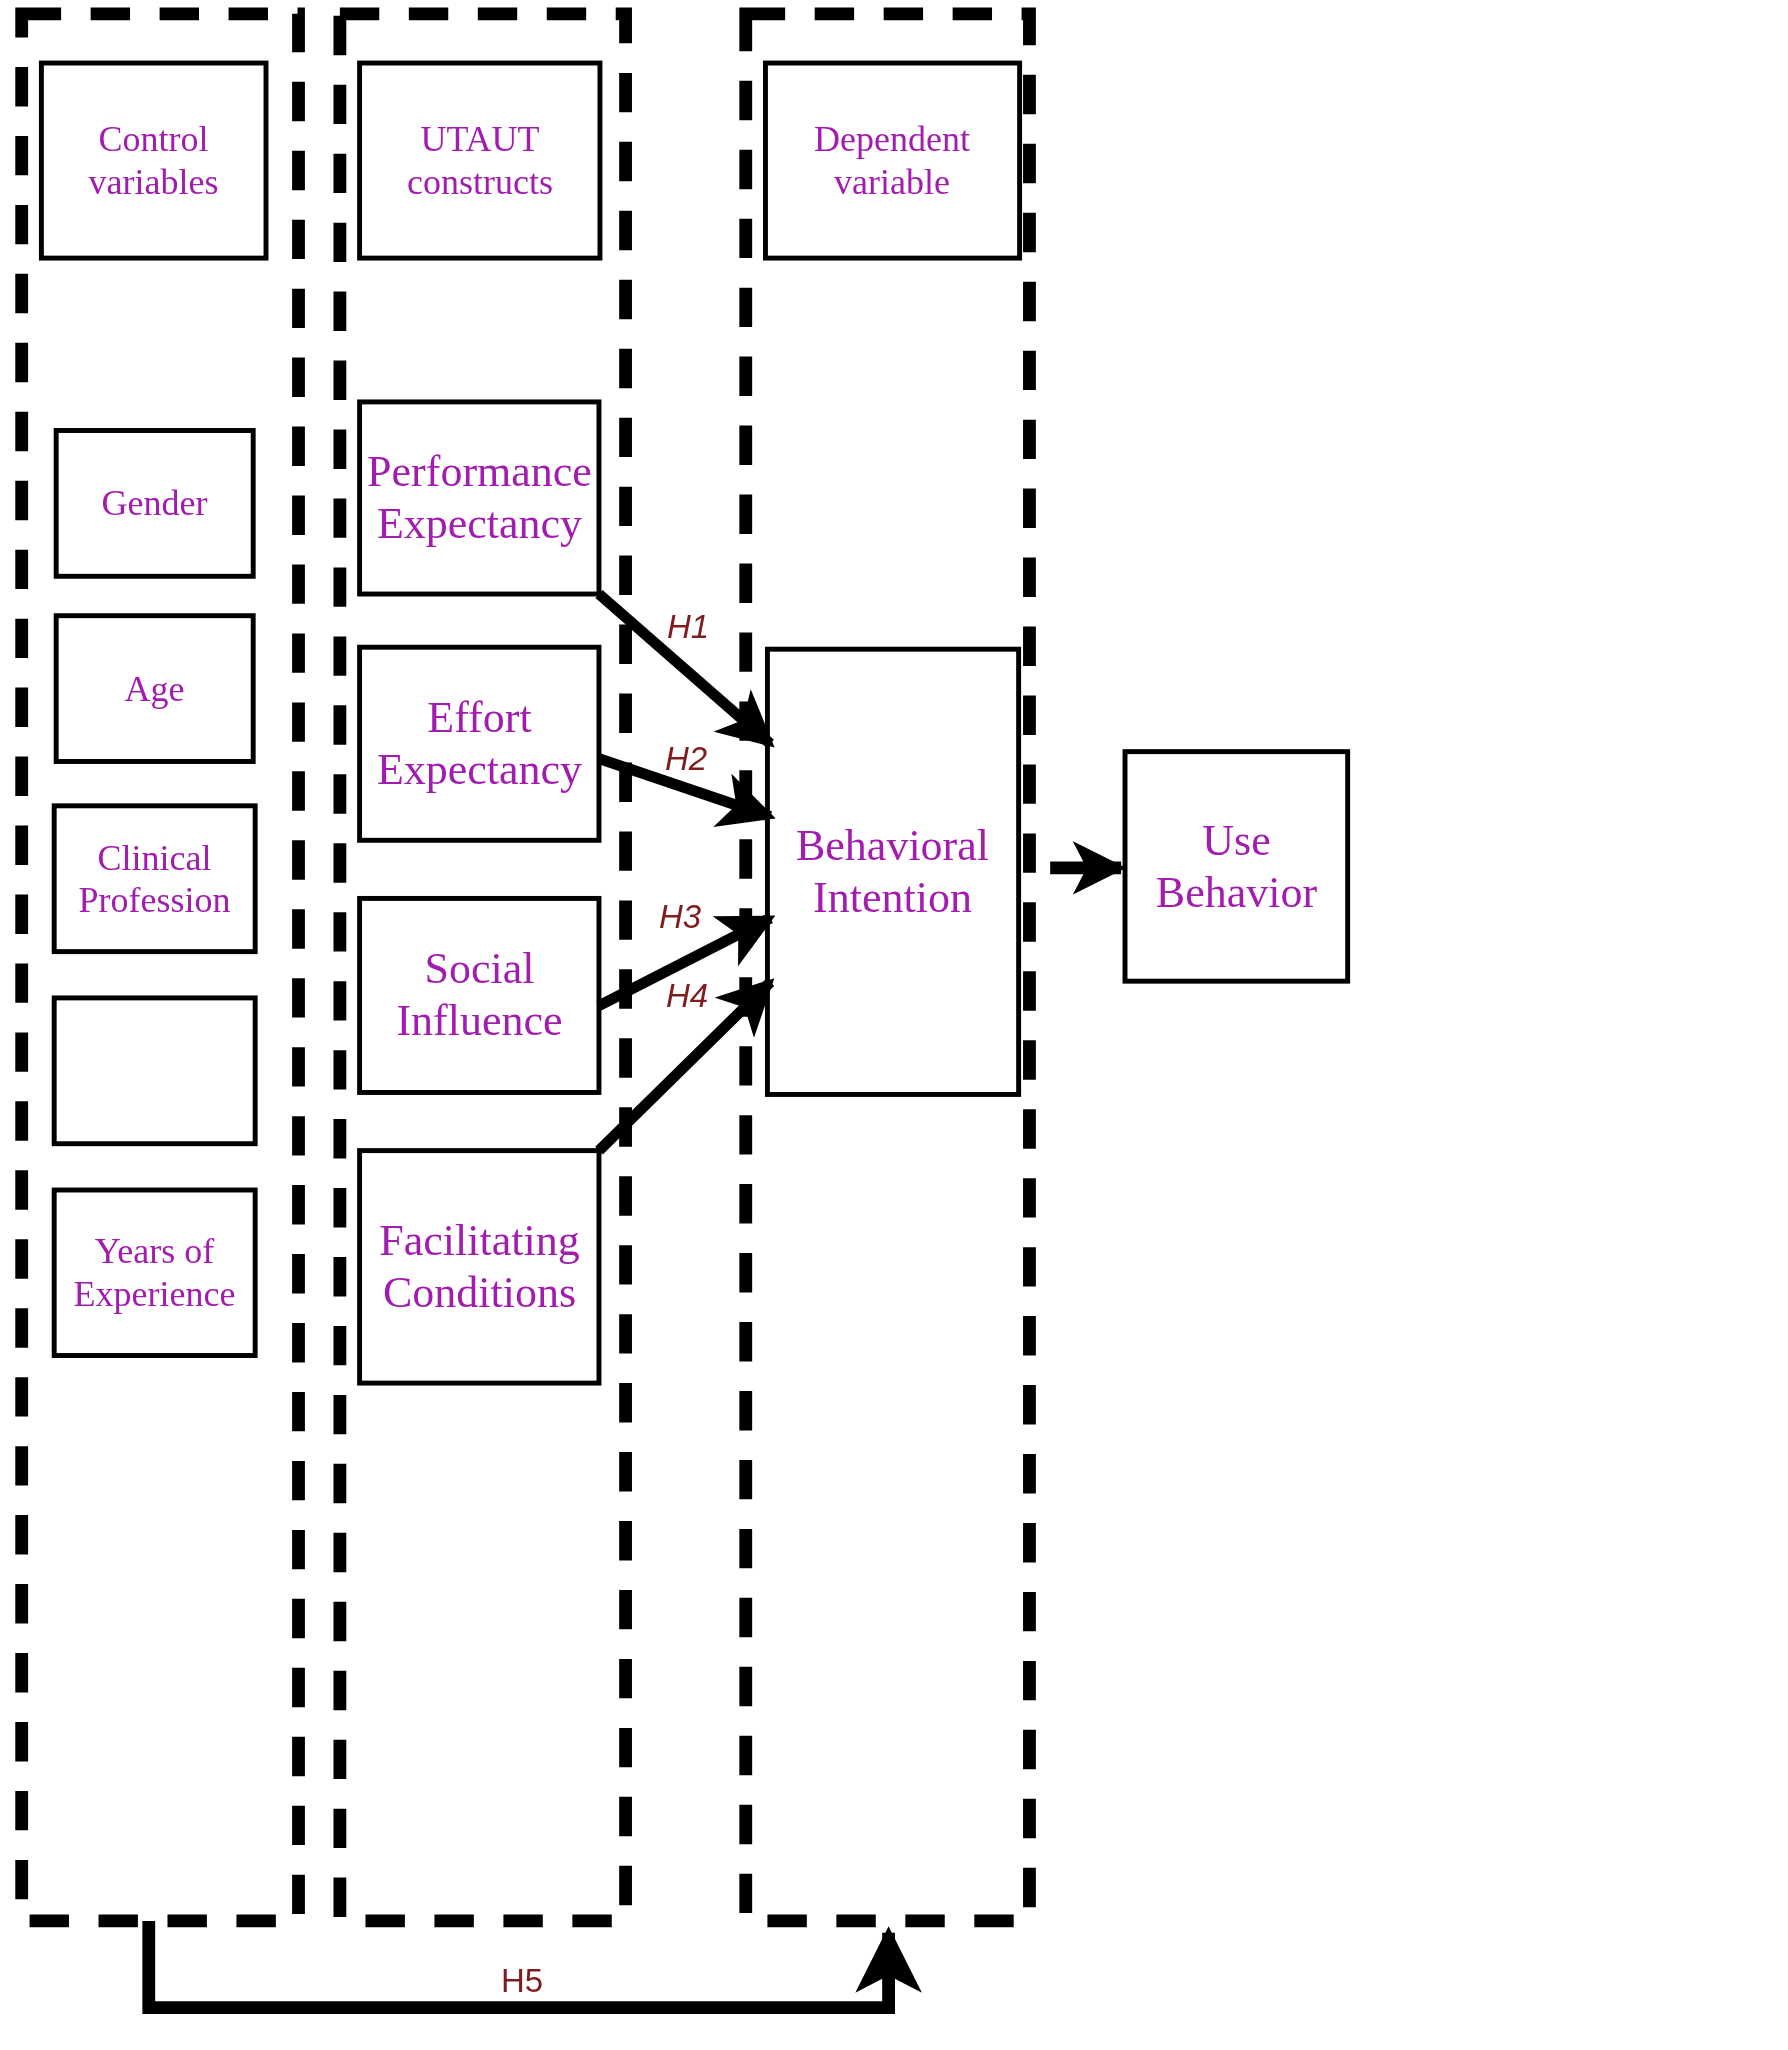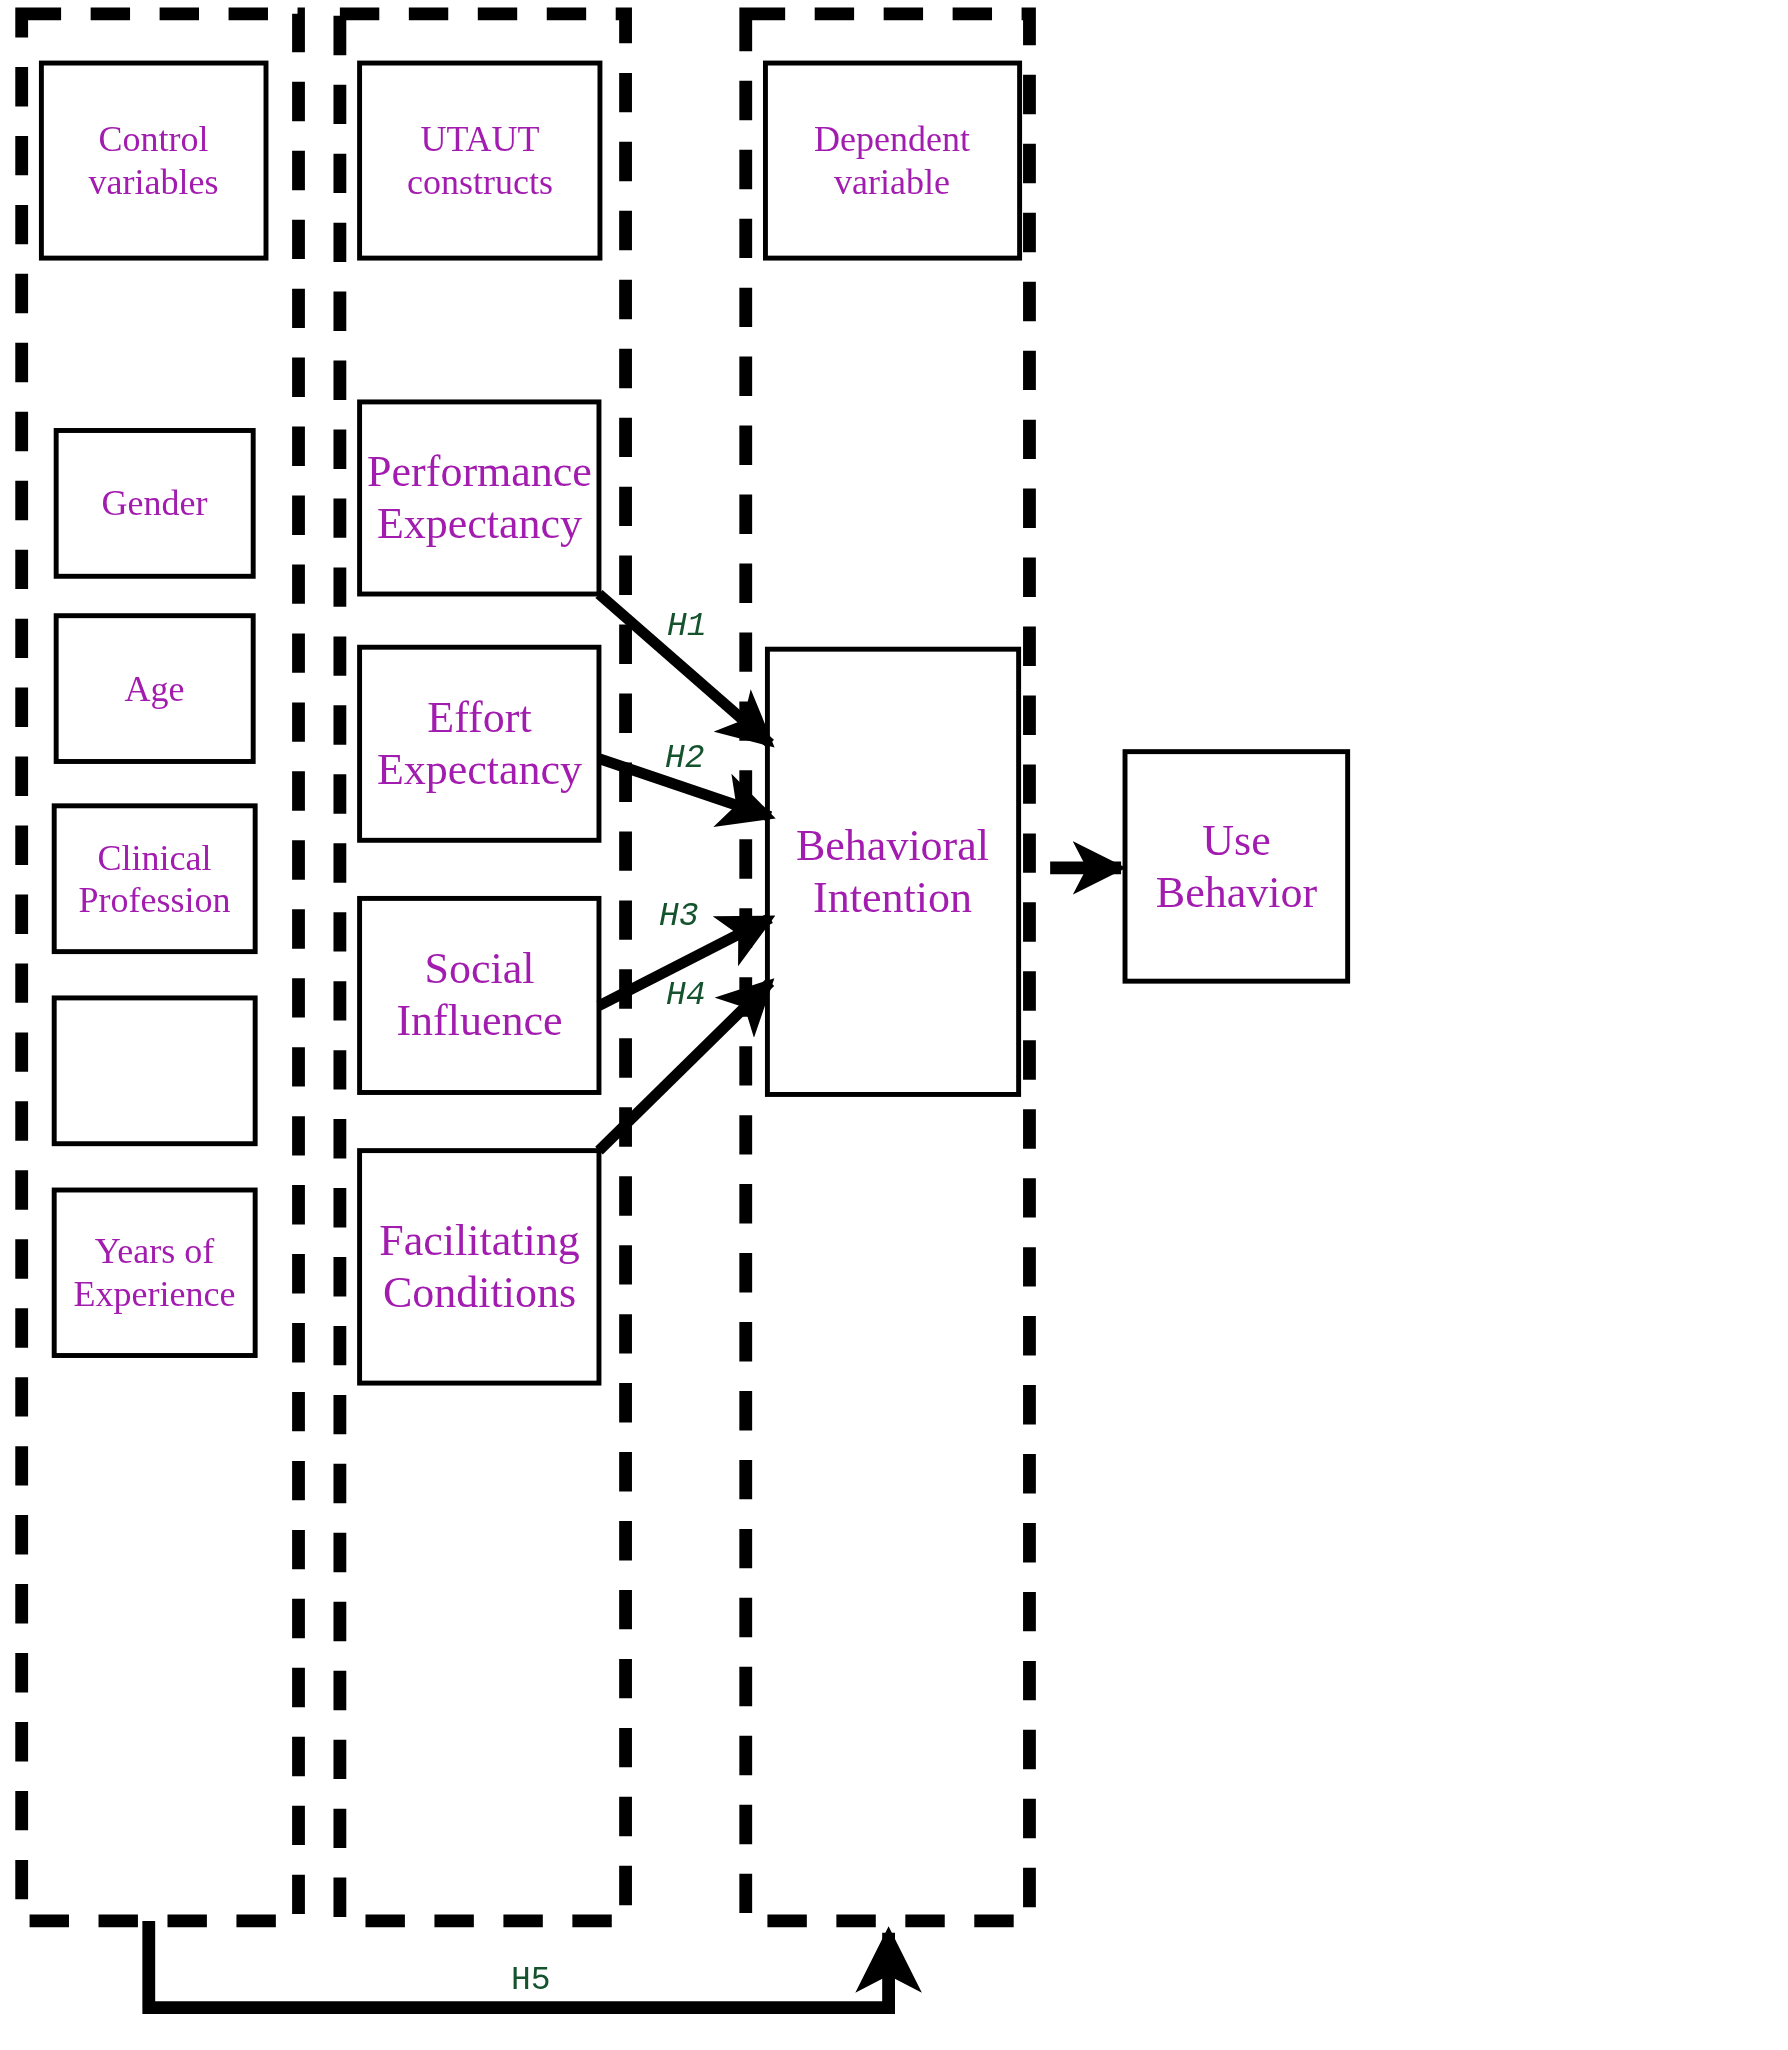--- a/index.html
+++ b/index.html
@@ -7,22 +7,22 @@
        font-family:"Liberation Serif","DejaVu Serif",serif;}
   #diagram{position:relative;width:1789px;height:2051px;background:#fff;}
   svg{position:absolute;top:0;left:0;width:1789px;height:2051px;}
   .box-label{
     position:absolute;display:flex;align-items:center;justify-content:center;
     text-align:center;color:#a21caf;line-height:1.18;
     font-family:"Liberation Serif","DejaVu Serif",serif;
     pointer-events:none;white-space:pre-line;
   }
   .hyp-label{
-    position:absolute;color:#14532d;font-style:italic;font-weight:400;
-    font-family:Liberation Mono, monospace;
+    position:absolute;color:#7f1d1d;font-style:italic;font-weight:400;
+    font-family:Liberation Sans, sans-serif;
     font-size:33px;white-space:nowrap;
   }
   .hyp-label.upright{font-style:normal;}
   .sz-hdr{font-size:36px;}
   .sz-ctrl{font-size:36px;}
   .sz-big{font-size:44px;}
 </style>
 </head>
 <body>
 
@@ -95,16 +95,16 @@
 
   <div class="box-label sz-big" style="left:767px;top:649px;width:251px;height:445px;">Behavioral
 Intention</div>
   <div class="box-label sz-big" style="left:1125px;top:752px;width:223px;height:230px;">Use
 Behavior</div>
 
   <div class="hyp-label" style="left:667px;top:608px;">H1</div>
   <div class="hyp-label" style="left:665px;top:740px;">H2</div>
   <div class="hyp-label" style="left:659px;top:898px;">H3</div>
   <div class="hyp-label" style="left:666px;top:977px;">H4</div>
-  <div class="hyp-label upright" style="left:501px;top:1962px;margin-left:10px;">H5</div>
+  <div class="hyp-label upright" style="left:501px;top:1962px;">H5</div>
 
 </div>
 
 
 </body></html>

